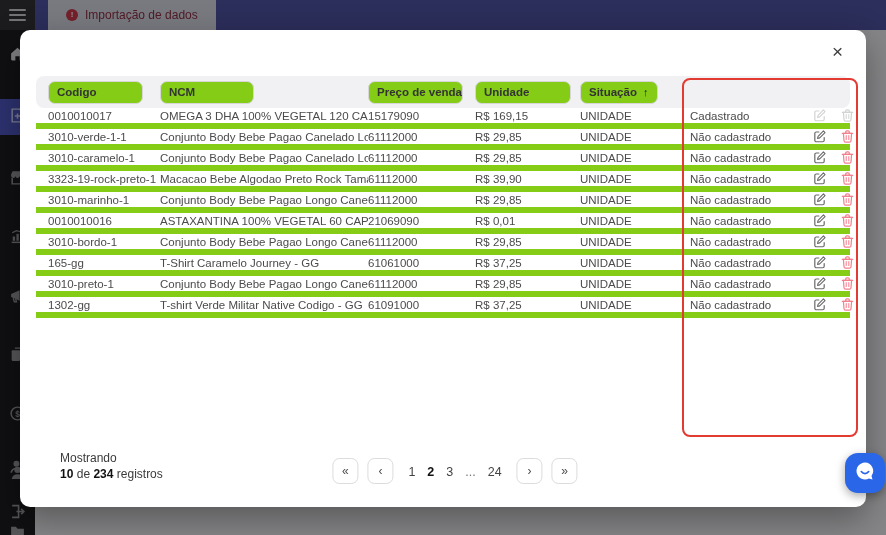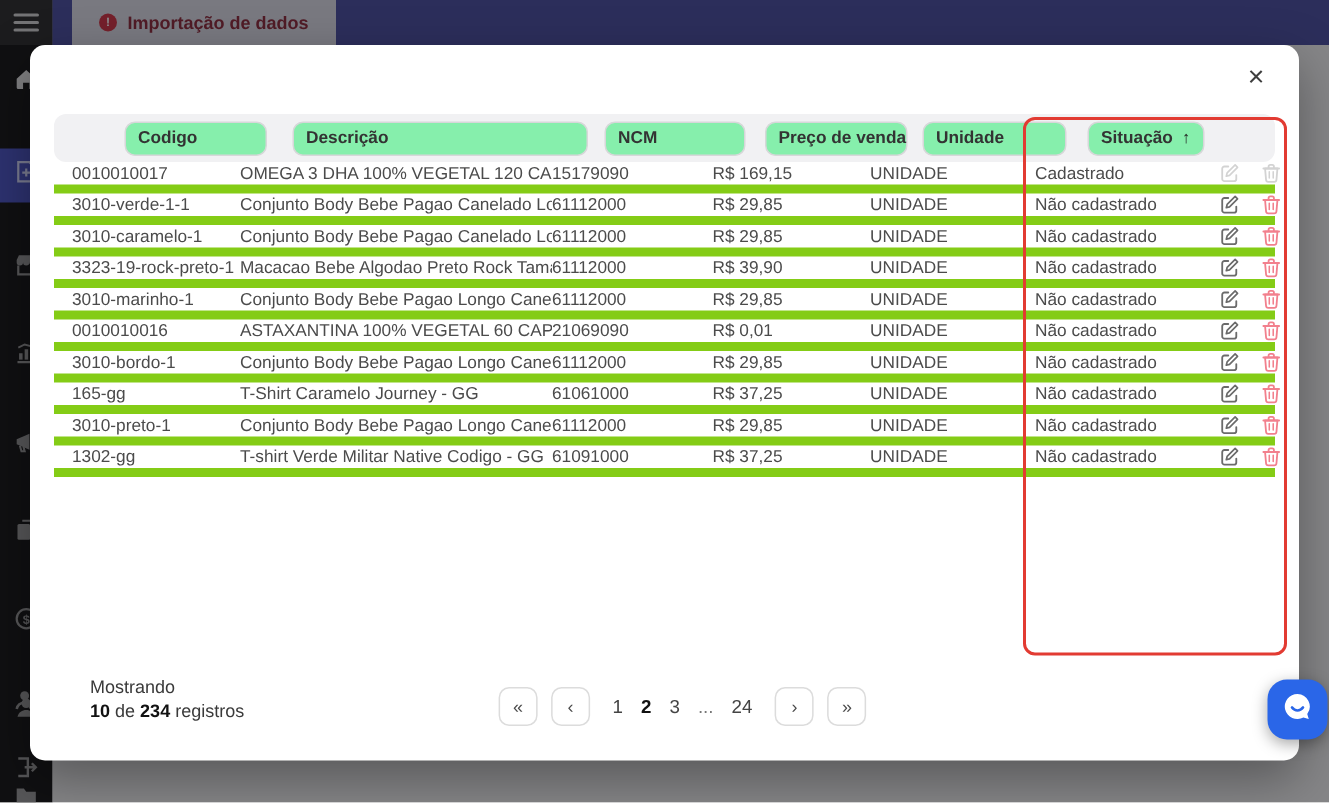--- a/index.html
+++ b/index.html
@@ -11,32 +11,32 @@
   .corner { position:absolute; left:0; top:0; width:35px; height:30px; background:#2d2d2d; display:flex; align-items:center; justify-content:center; }
   .hamburger { width:17px; }
   .hamburger span { display:block; height:2px; background:#cfcfcf; margin:3px 0; border-radius:1px; }
   .side-items { position:absolute; top:40px; left:0; width:35px; display:flex; flex-direction:column; align-items:center; gap:29px; }
   .side-item { width:35px; height:30px; display:flex; align-items:center; justify-content:center; color:#9a9a9a; }
   .side-item.active { background:#4c55c4; height:36px; color:#d9ddff; }
   .side-item.home { color:#e6e6e6; }
   .side-bottom { position:absolute; left:0; width:35px; display:flex; justify-content:center; color:#9a9a9a; }
   .topbar { position:absolute; left:35px; top:0; right:0; height:30px; background:#4b4f9e; z-index:1; }
   .tab { position:absolute; left:13px; top:0; height:30px; padding:0 18px; background:#d8d8e1; display:flex; align-items:center; gap:7px; cursor:pointer; }
-  .tab-label { color:#8d2b3b; font-weight:bold; font-size:12px; }
+  .tab-label { color:#8d2b3b; font-weight:normal; font-size:12px; }
   .err-badge { width:12px; height:12px; border-radius:50%; background:#cf3545; color:#fff; font-size:8px; font-weight:bold; display:flex; align-items:center; justify-content:center; line-height:1; }
   .content-bg { position:absolute; left:35px; top:30px; right:0; bottom:0; background:#f0f0f0; z-index:1; }
   .overlay { position:absolute; inset:0; background:rgba(8,8,14,0.46); z-index:2; }
 
   
   .modal { position:absolute; left:20px; top:30px; width:846px; height:477px; background:#fff; border-radius:10px; box-shadow:0 12px 34px rgba(0,0,0,.35); z-index:3; }
   .modal-title { position:absolute; left:17px; top:12px; font-size:15px; font-weight:bold; color:#1c1c1c; letter-spacing:.2px; }
   .modal-close { position:absolute; right:20px; top:9px; font-size:19px; color:#3f3f3f; cursor:pointer; line-height:1; padding:3px; }
 
   .thead { position:absolute; left:16px; top:46px; width:814px; height:32px; background:#f1f1f3; border-radius:8px; display:grid; grid-template-columns:112px 208px 107px 105px 110px 122px 1fr; align-items:center; padding-left:12px; }
-  .hbox { height:23px; border:1px solid #d7d7d9; border-radius:7px; display:flex; align-items:center; padding:0 8px; font-size:11.5px; font-weight:bold; color:#333; background:#86efac; cursor:pointer; white-space:nowrap;margin-left:35px; }
+  .hbox { height:23px; border:1px solid #d7d7d9; border-radius:7px; display:flex; align-items:center; padding:0 8px; font-size:11.5px; font-weight:bold; color:#333; background:#84cc16; cursor:pointer; white-space:nowrap; }
   .hbox .arrow { margin-left:6px; font-size:11px; color:#222; }
   .w1{width:95px}.w2{width:197px}.w3{width:94px}.w4{width:95px}.w5{width:96px}.w6{width:78px}
 
   .tbody { position:absolute; left:16px; top:78px; width:814px; }
   .trow { display:grid; grid-template-columns:112px 208px 107px 105px 110px 122px 1fr; align-items:center; height:21px; border-bottom:6px solid #84cc16; padding-left:12px; font-size:11.5px; color:#4b4b4b; }
   .tcell { white-space:nowrap; overflow:hidden; padding-right:8px; }
   .row-actions { display:flex; justify-content:flex-end; gap:13px; padding-right:6px; }
   .icon-btn { background:none; border:none; cursor:pointer; padding:0; display:flex; align-items:center; }
   .edit-btn { color:#6b6b6b; }
   .trash-btn { color:#f2808d; }
@@ -151,25 +151,20 @@
 <div class="modal">
   <div class="modal-close">×</div>
 
   <div class="thead">
     <div>
         <div class="hbox w1">
           <span>Codigo</span>
         </div>
       </div>
     <div>
-        <div class="hbox w2">
-          <span>Descrição</span>
-        </div>
-      </div>
-    <div>
         <div class="hbox w3">
           <span>NCM</span>
         </div>
       </div>
     <div>
         <div class="hbox w4">
           <span>Preço de venda</span>
         </div>
       </div>
     <div>

